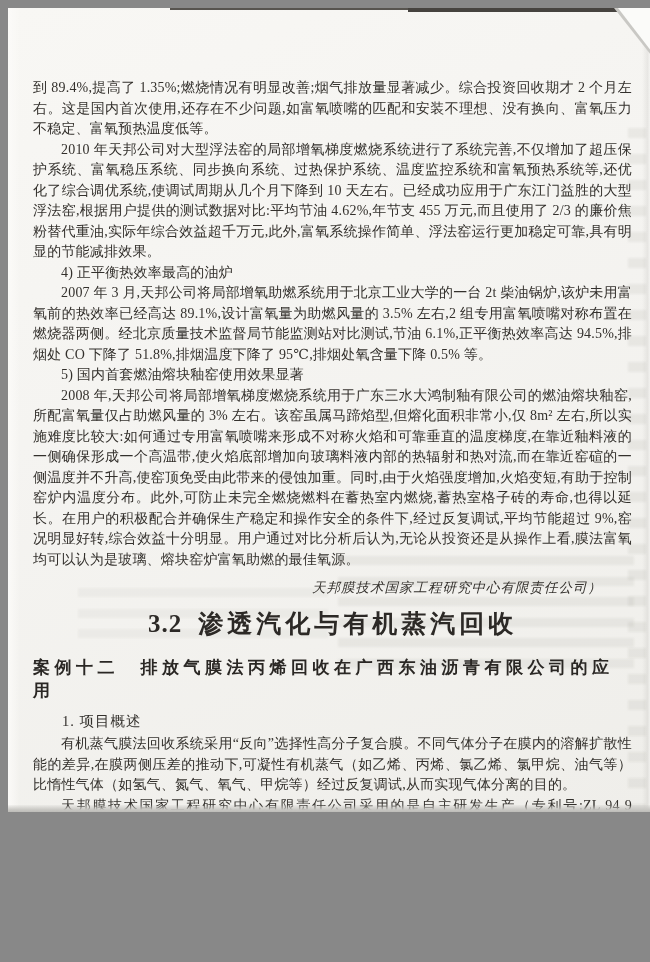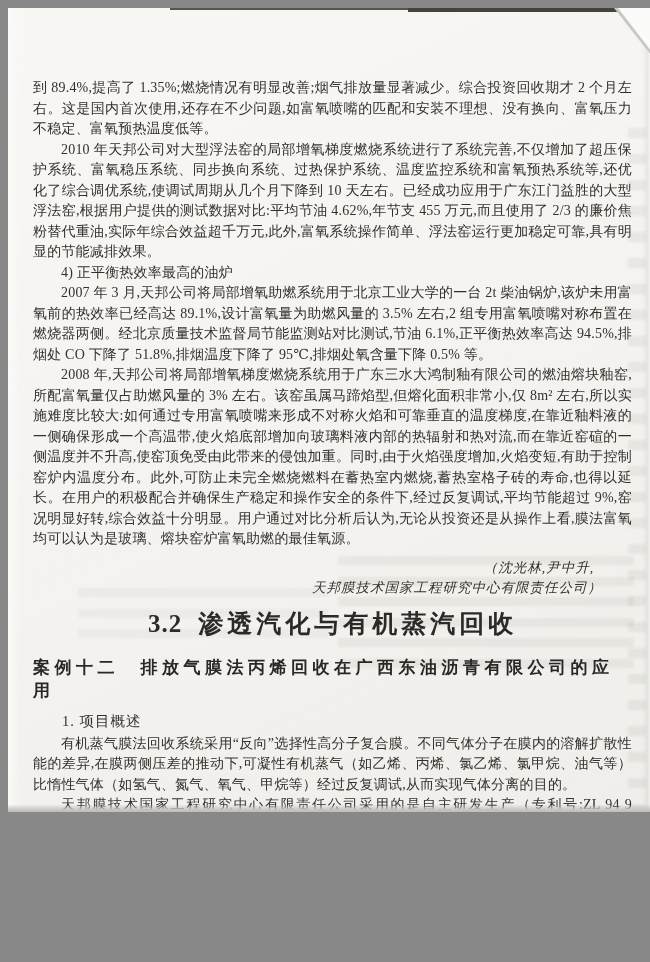--- a/index.html
+++ b/index.html
@@ -81,25 +81,25 @@
   <div class="content">
 
     <p>到 89.4%,提高了 1.35%;燃烧情况有明显改善;烟气排放量显著减少。综合投资回收期才 2 个月左右。这是国内首次使用,还存在不少问题,如富氧喷嘴的匹配和安装不理想、没有换向、富氧压力不稳定、富氧预热温度低等。</p>
 
     <p class="indent">2010 年天邦公司对大型浮法窑的局部增氧梯度燃烧系统进行了系统完善,不仅增加了超压保护系统、富氧稳压系统、同步换向系统、过热保护系统、温度监控系统和富氧预热系统等,还优化了综合调优系统,使调试周期从几个月下降到 10 天左右。已经成功应用于广东江门益胜的大型浮法窑,根据用户提供的测试数据对比:平均节油 4.62%,年节支 455 万元,而且使用了 2/3 的廉价焦粉替代重油,实际年综合效益超千万元,此外,富氧系统操作简单、浮法窑运行更加稳定可靠,具有明显的节能减排效果。</p>
 
     <p class="indent">4) 正平衡热效率最高的油炉</p>
 
     <p class="indent">2007 年 3 月,天邦公司将局部增氧助燃系统用于北京工业大学的一台 2t 柴油锅炉,该炉未用富氧前的热效率已经高达 89.1%,设计富氧量为助燃风量的 3.5% 左右,2 组专用富氧喷嘴对称布置在燃烧器两侧。经北京质量技术监督局节能监测站对比测试,节油 6.1%,正平衡热效率高达 94.5%,排烟处 CO 下降了 51.8%,排烟温度下降了 95℃,排烟处氧含量下降 0.5% 等。</p>
 
+    <p class="indent">5) 国内首套燃油熔块釉窑使用效果显著</p>
 
     <p class="indent">2008 年,天邦公司将局部增氧梯度燃烧系统用于广东三水大鸿制釉有限公司的燃油熔块釉窑,所配富氧量仅占助燃风量的 3% 左右。该窑虽属马蹄焰型,但熔化面积非常小,仅 8m² 左右,所以实施难度比较大:如何通过专用富氧喷嘴来形成不对称火焰和可靠垂直的温度梯度,在靠近釉料液的一侧确保形成一个高温带,使火焰底部增加向玻璃料液内部的热辐射和热对流,而在靠近窑碹的一侧温度并不升高,使窑顶免受由此带来的侵蚀加重。同时,由于火焰强度增加,火焰变短,有助于控制窑炉内温度分布。此外,可防止未完全燃烧燃料在蓄热室内燃烧,蓄热室格子砖的寿命,也得以延长。在用户的积极配合并确保生产稳定和操作安全的条件下,经过反复调试,平均节能超过 9%,窑况明显好转,综合效益十分明显。用户通过对比分析后认为,无论从投资还是从操作上看,膜法富氧均可以认为是玻璃、熔块窑炉富氧助燃的最佳氧源。</p>
 
     <div class="attribution">
-      <div class="attr-line1">（沈光林,尹中升,</div>
       <div>天邦膜技术国家工程研究中心有限责任公司）</div>
     </div>
 
     <h2 class="section-heading">
       <span class="sec-num">3.2</span><span>渗透汽化与有机蒸汽回收</span>
     </h2>
 
     <h3 class="case-heading">案例十二　排放气膜法丙烯回收在广西东油沥青有限公司的应用</h3>
 
     <h4 class="num-heading">1. 项目概述</h4>

